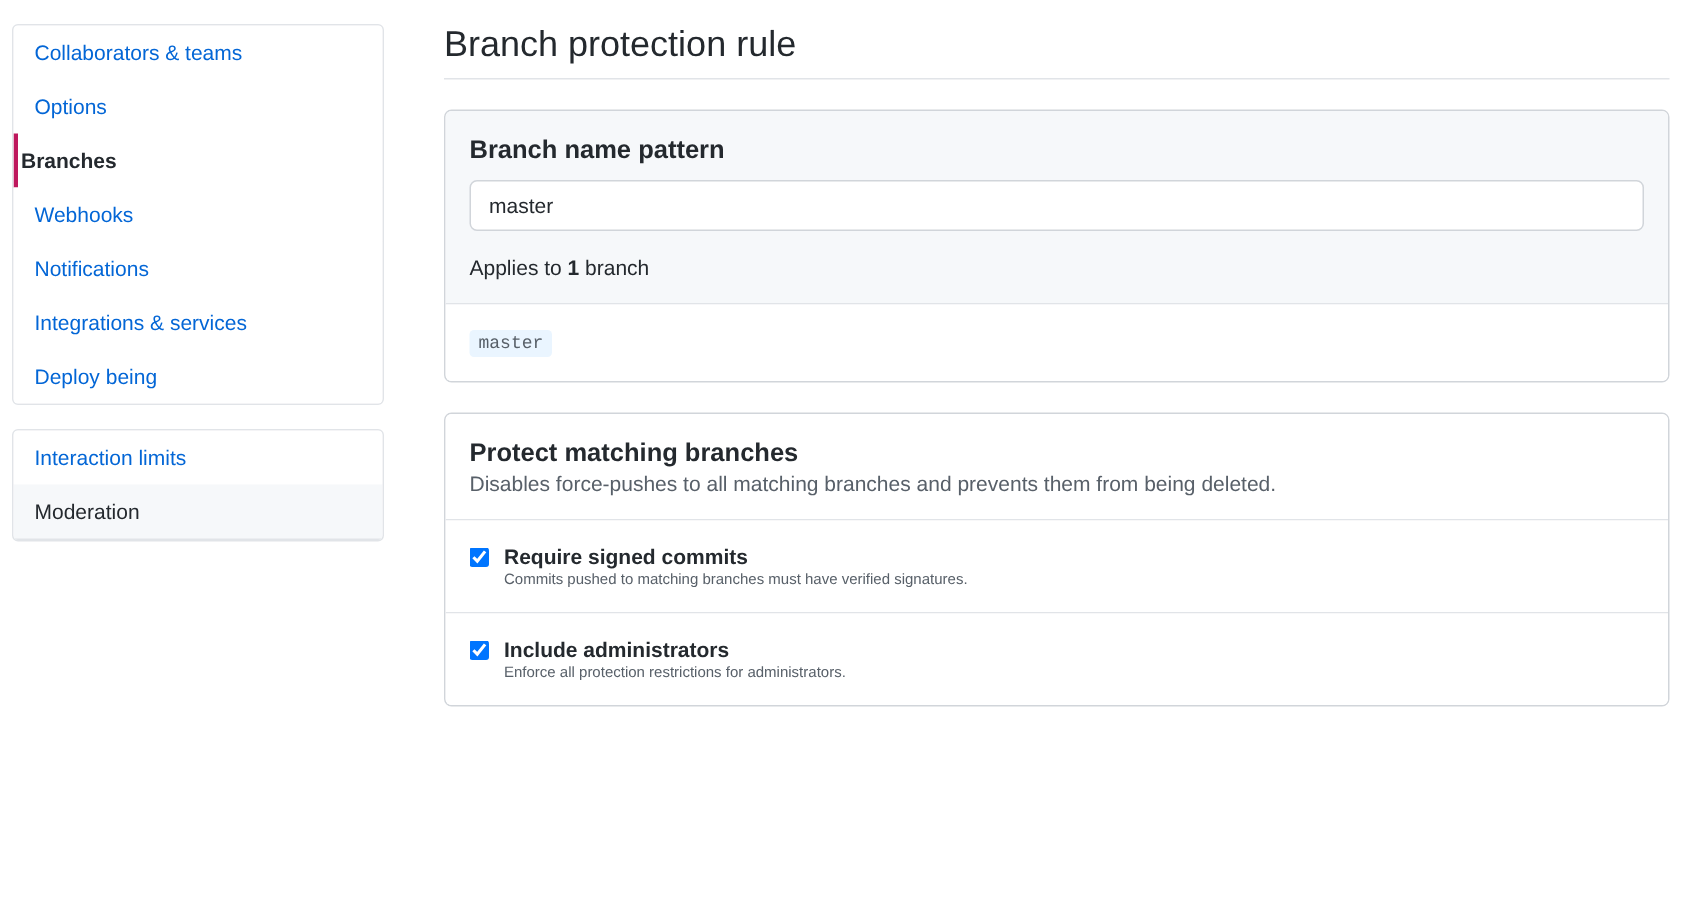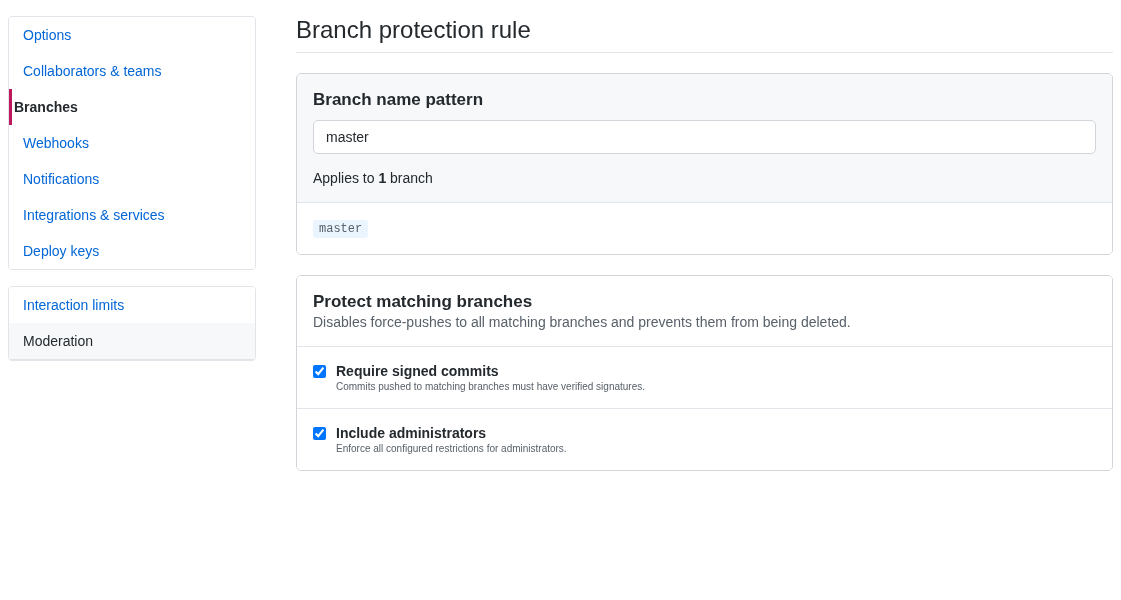--- a/index.html
+++ b/index.html
@@ -136,39 +136,39 @@
   }
 </style>
 </head>
 <body>
 
 <div class="page">
 
   <nav class="sidebar">
     <ul class="menu">
       <li>
+          <a class="menu-item">Collaborators &amp; teams</a>
+        </li>
+      <li>
           <a class="menu-item">Options</a>
         </li>
       <li>
-          <a class="menu-item">Collaborators &amp; teams</a>
-        </li>
-      <li>
           <a class="menu-item active">Branches</a>
         </li>
       <li>
           <a class="menu-item">Webhooks</a>
         </li>
       <li>
           <a class="menu-item">Notifications</a>
         </li>
       <li>
           <a class="menu-item">Integrations &amp; services</a>
         </li>
       <li>
-          <a class="menu-item">Deploy keys</a>
+          <a class="menu-item">Deploy being</a>
         </li>
     </ul>
     <ul class="menu">
       <li>
           <a class="menu-item">Interaction limits</a>
         </li>
       <li>
           <span class="menu-header">Moderation</span>
         </li>
     </ul>
@@ -202,20 +202,20 @@
             <div class="check-title">Require signed commits</div>
             <div class="check-desc">Commits pushed to matching branches must have verified signatures.</div>
           </div>
         </div>
       </div>
       <div class="box-section white">
         <div class="check-row">
           <input type="checkbox" checked="" style="">
           <div class="check-body">
             <div class="check-title">Include administrators</div>
-            <div class="check-desc">Enforce all configured restrictions for administrators.</div>
+            <div class="check-desc">Enforce all protection restrictions for administrators.</div>
           </div>
         </div>
       </div>
     </div>
   </main>
 
 </div>
 
 </body></html>

